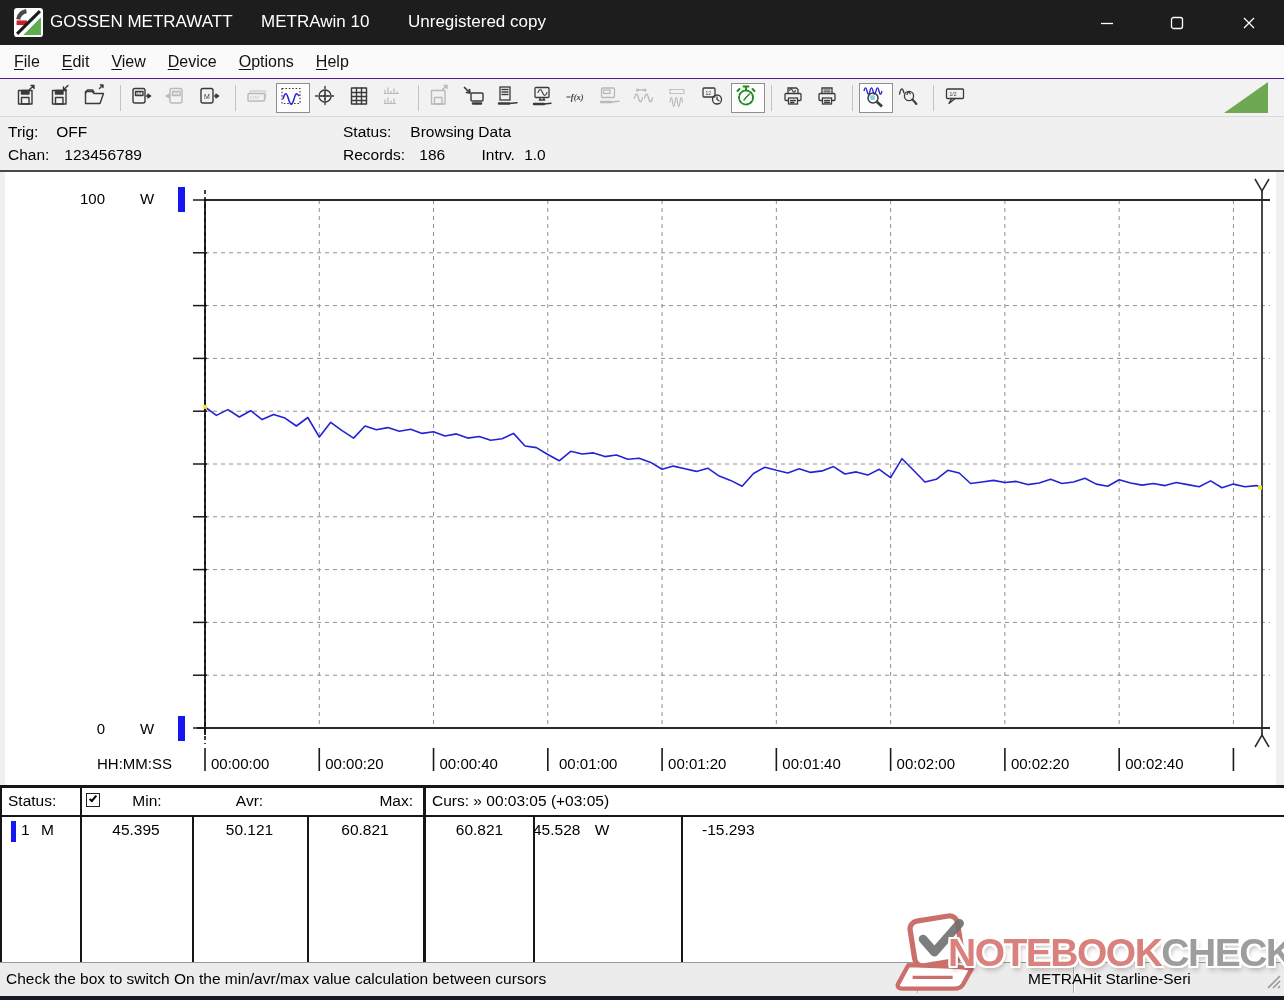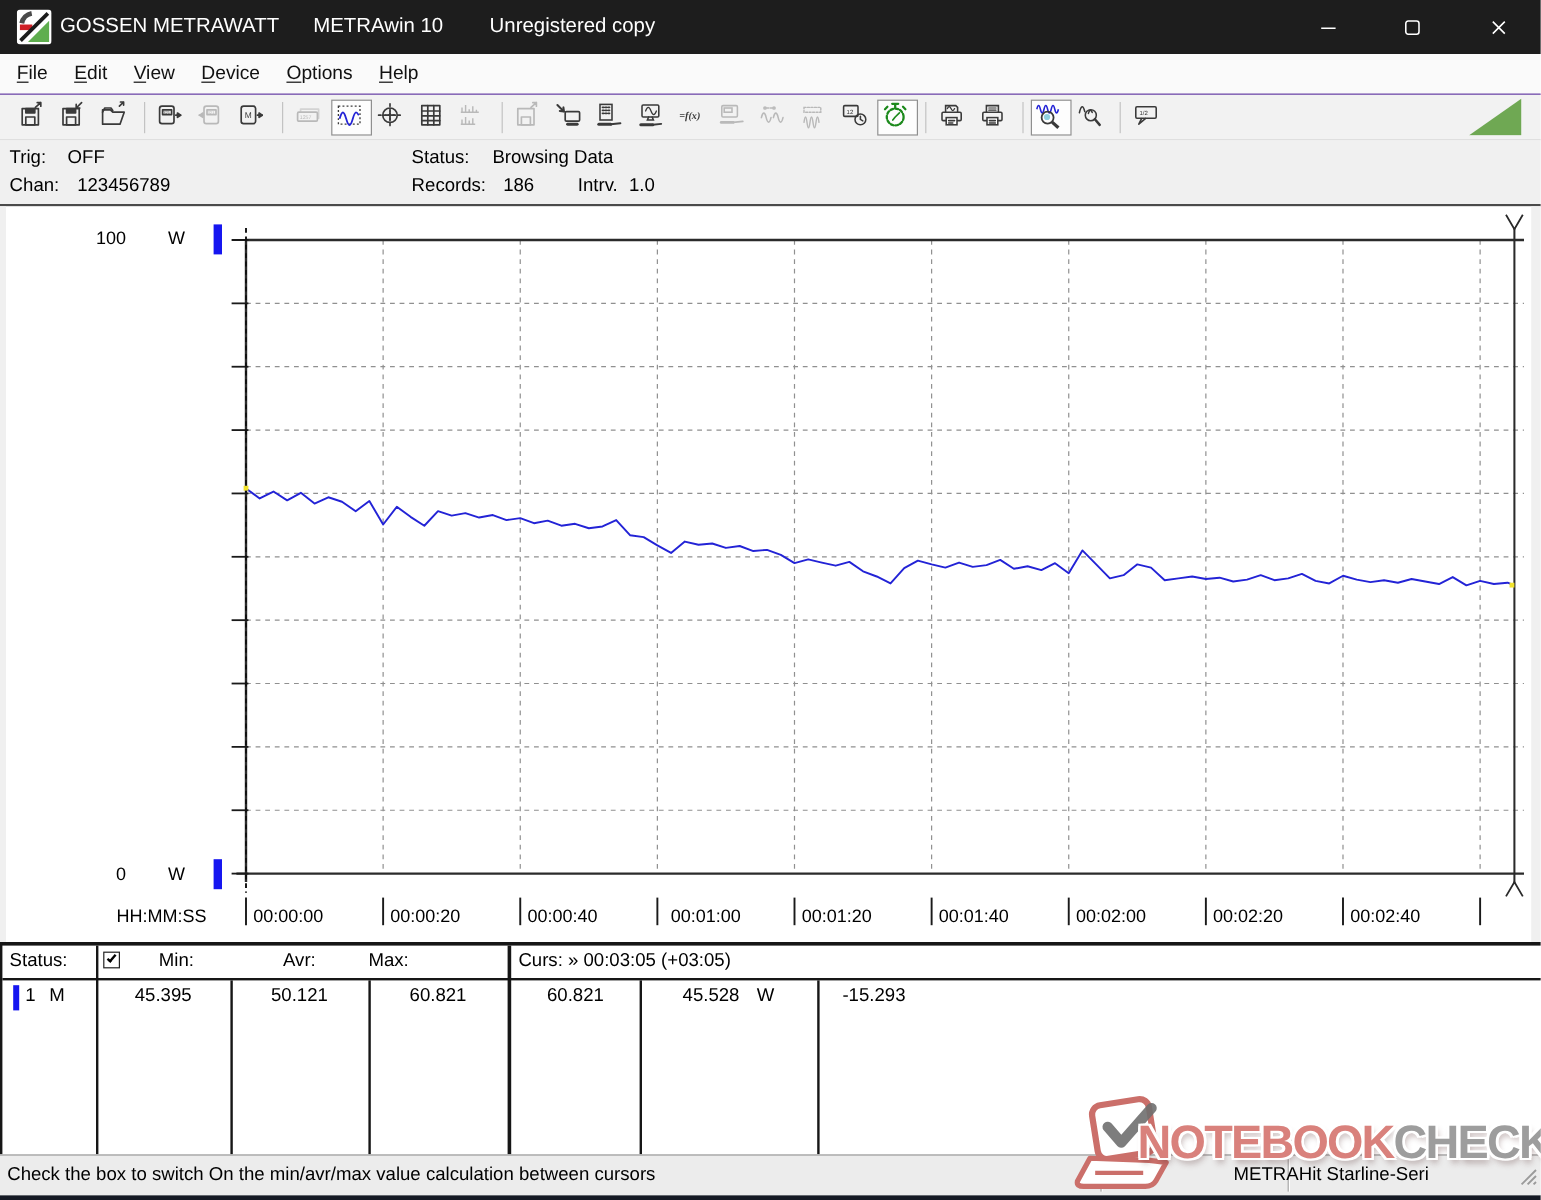--- a/index.html
+++ b/index.html
@@ -482,31 +482,31 @@
   <div class="vl thin-top" style="left:531px"></div>
   <div class="vl thin-top" style="left:679px"></div>
   <div class="hl" style="top:27px"></div>
 
   <span class="cell" style="left:6px; top:4px">Status:</span>
   <span class="cbox" style="left:84px; top:5px">
       <span class="check"></span>
     </span>
   <span class="cell" style="left:100px; top:4px; width:90px;  text-align:center">Min:</span>
   <span class="cell" style="left:190px; top:4px; width:115px; text-align:center">Avr:</span>
-  <span class="cell" style="left:305px; top:4px; width:116px; text-align:left">Max:</span>
+  <span class="cell" style="left:295px; top:4px; width:116px; text-align:right">Max:</span>
   <span class="cell" style="left:430px; top:4px">Curs: » 00:03:05 (+03:05)</span>
 
   <span class="chan-bar" style="left:9px; top:33px; width:5px; height:21px"></span>
   <span class="cell" style="left:19px; top:33px">1</span>
   <span class="cell" style="left:39px; top:33px">M</span>
   <span class="cell" style="left:78px;  top:33px; width:112px; text-align:center">45.395</span>
   <span class="cell" style="left:190px; top:33px; width:115px; text-align:center">50.121</span>
   <span class="cell" style="left:305px; top:33px; width:116px; text-align:center">60.821</span>
   <span class="cell" style="left:424px; top:33px; width:107px; text-align:center">60.821</span>
-  <span class="cell" style="left:531px; top:33px; width:148px; text-align:center">
+  <span class="cell" style="left:531px; top:33px; width:148px; ">
     <span>45.528</span>
     <span style="margin-left:10px">W</span>
   </span>
   <span class="cell" style="left:700px; top:33px">-15.293</span>
 </div>
 
 <div class="statusbar">
   <span class="sb-text" style="left:6px">Check the box to switch On the min/avr/max value calculation between cursors</span>
   <div class="sb-div" style="left:917px"></div>
   <div class="sb-div" style="left:1073px"></div>

